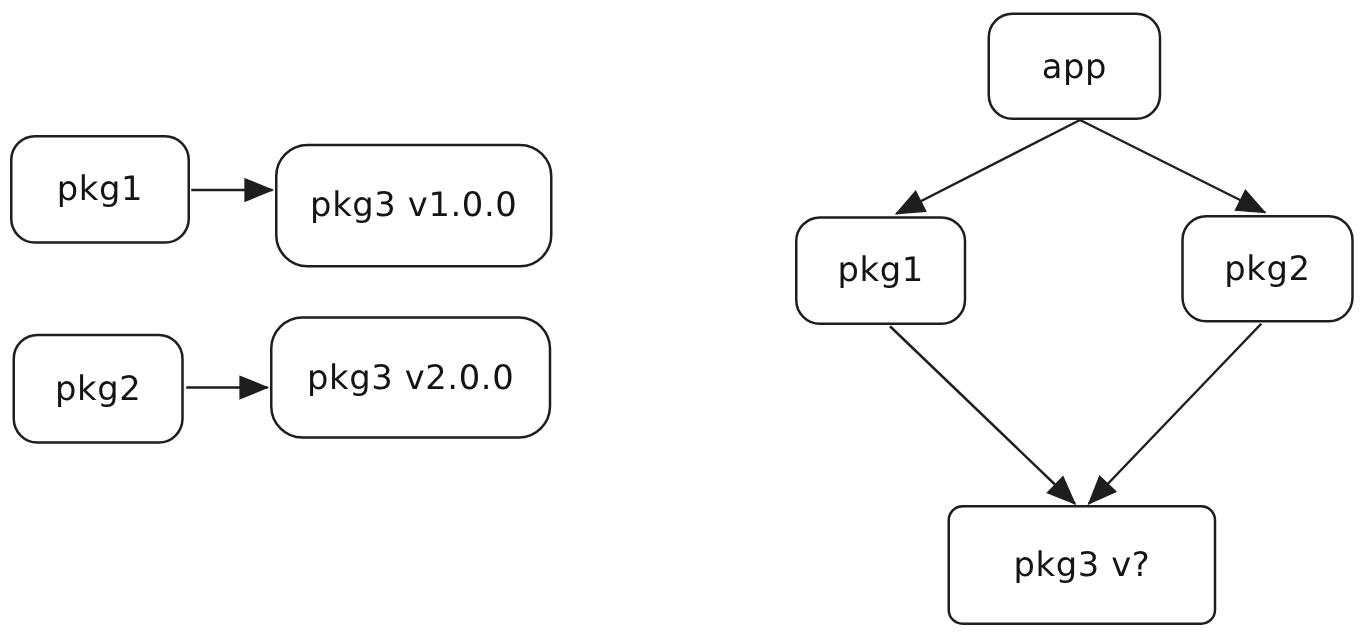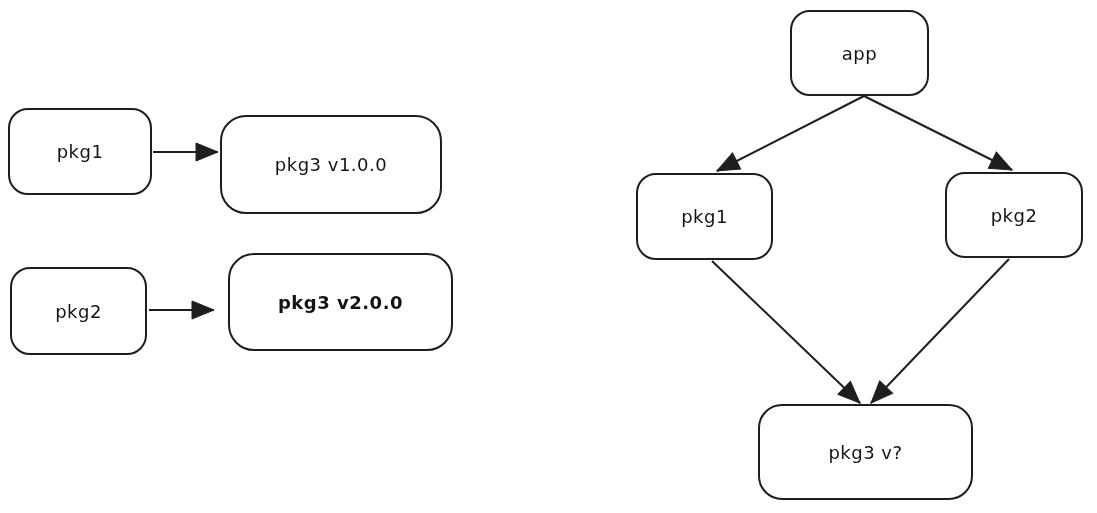--- a/index.html
+++ b/index.html
@@ -19,21 +19,21 @@
   }
   .node {
     position: absolute;
     box-sizing: border-box;
     background: #ffffff;
     border: 2.5px solid #1e1e1e;
     border-radius: 20px;
     display: flex;
     align-items: center;
     justify-content: center;
-    font-size: 18px;
+    font-size: 27px;
     color: #141414;
     letter-spacing: 0.5px;
     white-space: nowrap;
   }
 </style>
 </head>
 <body>
 
 <div class="canvas">
 
@@ -58,33 +58,33 @@
   </div>
 
   <div class="node" style="left:220px; top:98px; width:222px; height:99px; border-radius:26px;margin-top:17px;">
     <span>pkg3 v1.0.0</span>
   </div>
 
   <div class="node" style="left:10px; top:267px; width:137px; height:88px;">
     <span>pkg2</span>
   </div>
 
-  <div class="node" style="left:228px; top:253px; width:225px; height:98px; border-radius:26px;font-weight:bold;">
+  <div class="node" style="left:216px; top:253px; width:225px; height:98px; border-radius:26px;">
     <span>pkg3 v2.0.0</span>
   </div>
 
   <div class="node" style="left:790px; top:10px; width:139px; height:86px;">
     <span>app</span>
   </div>
 
   <div class="node" style="left:636px; top:173px; width:137px; height:87px;">
     <span>pkg1</span>
   </div>
 
   <div class="node" style="left:945px; top:172px; width:138px; height:86px;">
     <span>pkg2</span>
   </div>
 
-  <div class="node" style="left:758px; top:404px; width:215px; height:96px; border-radius:24px;">
+  <div class="node" style="left:758px; top:404px; width:215px; height:96px; border-radius:12px;">
     <span>pkg3 v?</span>
   </div>
 
 </div>
 
 </body></html>

